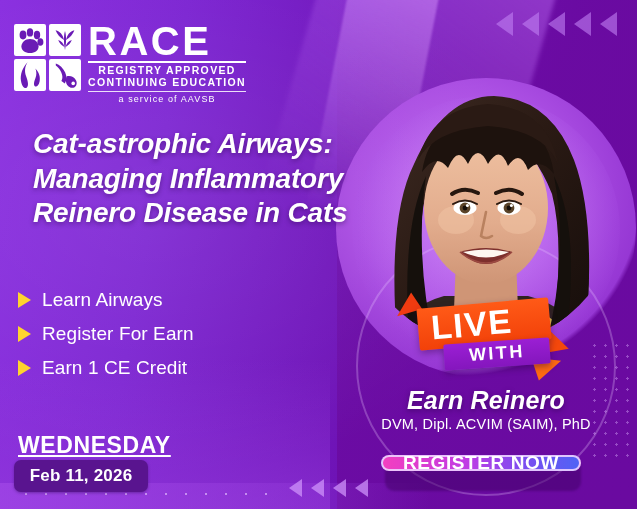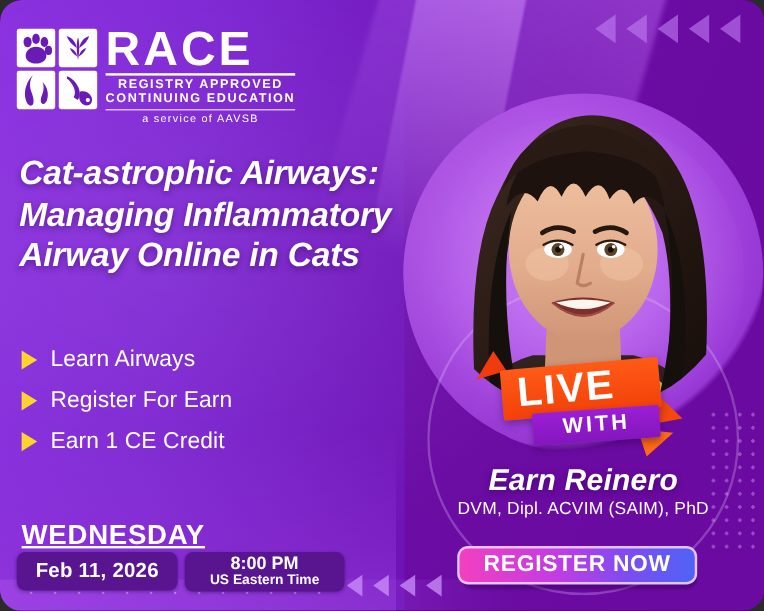--- a/index.html
+++ b/index.html
@@ -6,22 +6,21 @@
     margin: 0;
     padding: 0;
     background: #2b2b2b;
   }
   #poster {
     position: relative;
     width: 637px;
     height: 509px;
     overflow: hidden;
     font-family: "Liberation Sans", sans-serif;
-    background: #000000;
-    border-radius: 18px;
+    background: #4d7c0f;
   }
 
   
   .bg-base {
     position: absolute;
     inset: 0;
     background: linear-gradient(100deg, #8a2fe0 0%, #7d26d2 26%, #6e13b6 58%, #66099f 100%);
   }
   .bg-right-dark {
     position: absolute;
@@ -167,21 +166,21 @@
   .logo-sub3 {
     font-size: 9px;
     color: #ffffff;
     letter-spacing: 1.1px;
     text-align: center;
   }
 
   
   .title {
     position: absolute;
-    left: 16px; top: 127px;
+    left: 33px; top: 127px;
     width: 372px;
     font-size: 28px;
     font-weight: bold;
     font-style: italic;
     color: #ffffff;
     line-height: 1.24;
     letter-spacing: -0.2px;
     text-shadow: 0 2px 5px rgba(40,0,70,0.45);
   }
   .title .ln { display: block; white-space: nowrap; }
@@ -356,21 +355,21 @@
     position: absolute;
     left: 385px; top: 460px;
     width: 196px; height: 31px;
     border-radius: 9px;
     background: rgba(60,0,95,0.45);
     filter: blur(1px);
   }
   .register-btn {
     position: absolute;
     left: 381px; top: 455px;
-    width: 200px; height: 32px;
+    width: 200px; height: 16px;
     border: 2px solid rgba(236,210,255,0.9);
     border-radius: 9px;
     background: linear-gradient(90deg, #f33fc0 0%, #c13ce4 42%, #7b4df0 72%, #4f63f5 100%);
     display: flex;
     align-items: center;
     justify-content: center;
     box-sizing: border-box;
     cursor: pointer;
     z-index: 7;
   }
@@ -527,21 +526,21 @@
       <div class="logo-sub1">REGISTRY APPROVED</div>
       <div class="logo-sub2">CONTINUING EDUCATION</div>
       <div class="logo-rule2"></div>
       <div class="logo-sub3">a service of AAVSB</div>
     </div>
   </div>
 
   <div class="title">
     <span class="ln">Cat-astrophic Airways:</span>
     <span class="ln">Managing Inflammatory</span>
-    <span class="ln">Airway Online in Cats</span>
+    <span class="ln">Reinero Disease in Cats</span>
   </div>
 
   <div class="bullets">
     <div class="bullet">
       <span class="bullet-mark"></span>
       <span class="bullet-text">Learn Airways</span>
     </div>
     <div class="bullet">
       <span class="bullet-mark"></span>
       <span class="bullet-text">Register For Earn</span>
@@ -549,24 +548,20 @@
     <div class="bullet">
       <span class="bullet-mark"></span>
       <span class="bullet-text">Earn 1 CE Credit</span>
     </div>
   </div>
 
   <div class="weekday">WEDNESDAY</div>
   <div class="pills">
     <div class="pill pill-date">
       <span>Feb 11, 2026</span>
-    </div>
-    <div class="pill pill-time">
-      <span class="pill-time-main">8:00 PM</span>
-      <span class="pill-time-sub">US Eastern Time</span>
     </div>
   </div>
 
   <div class="live-badge">
     <span class="tri tri-a"></span>
     <span class="tri tri-c"></span>
     <span class="tri tri-b"></span>
     <span class="dot-accent"></span>
     <div class="live-box">
       <span class="live-text">LIVE</span>

